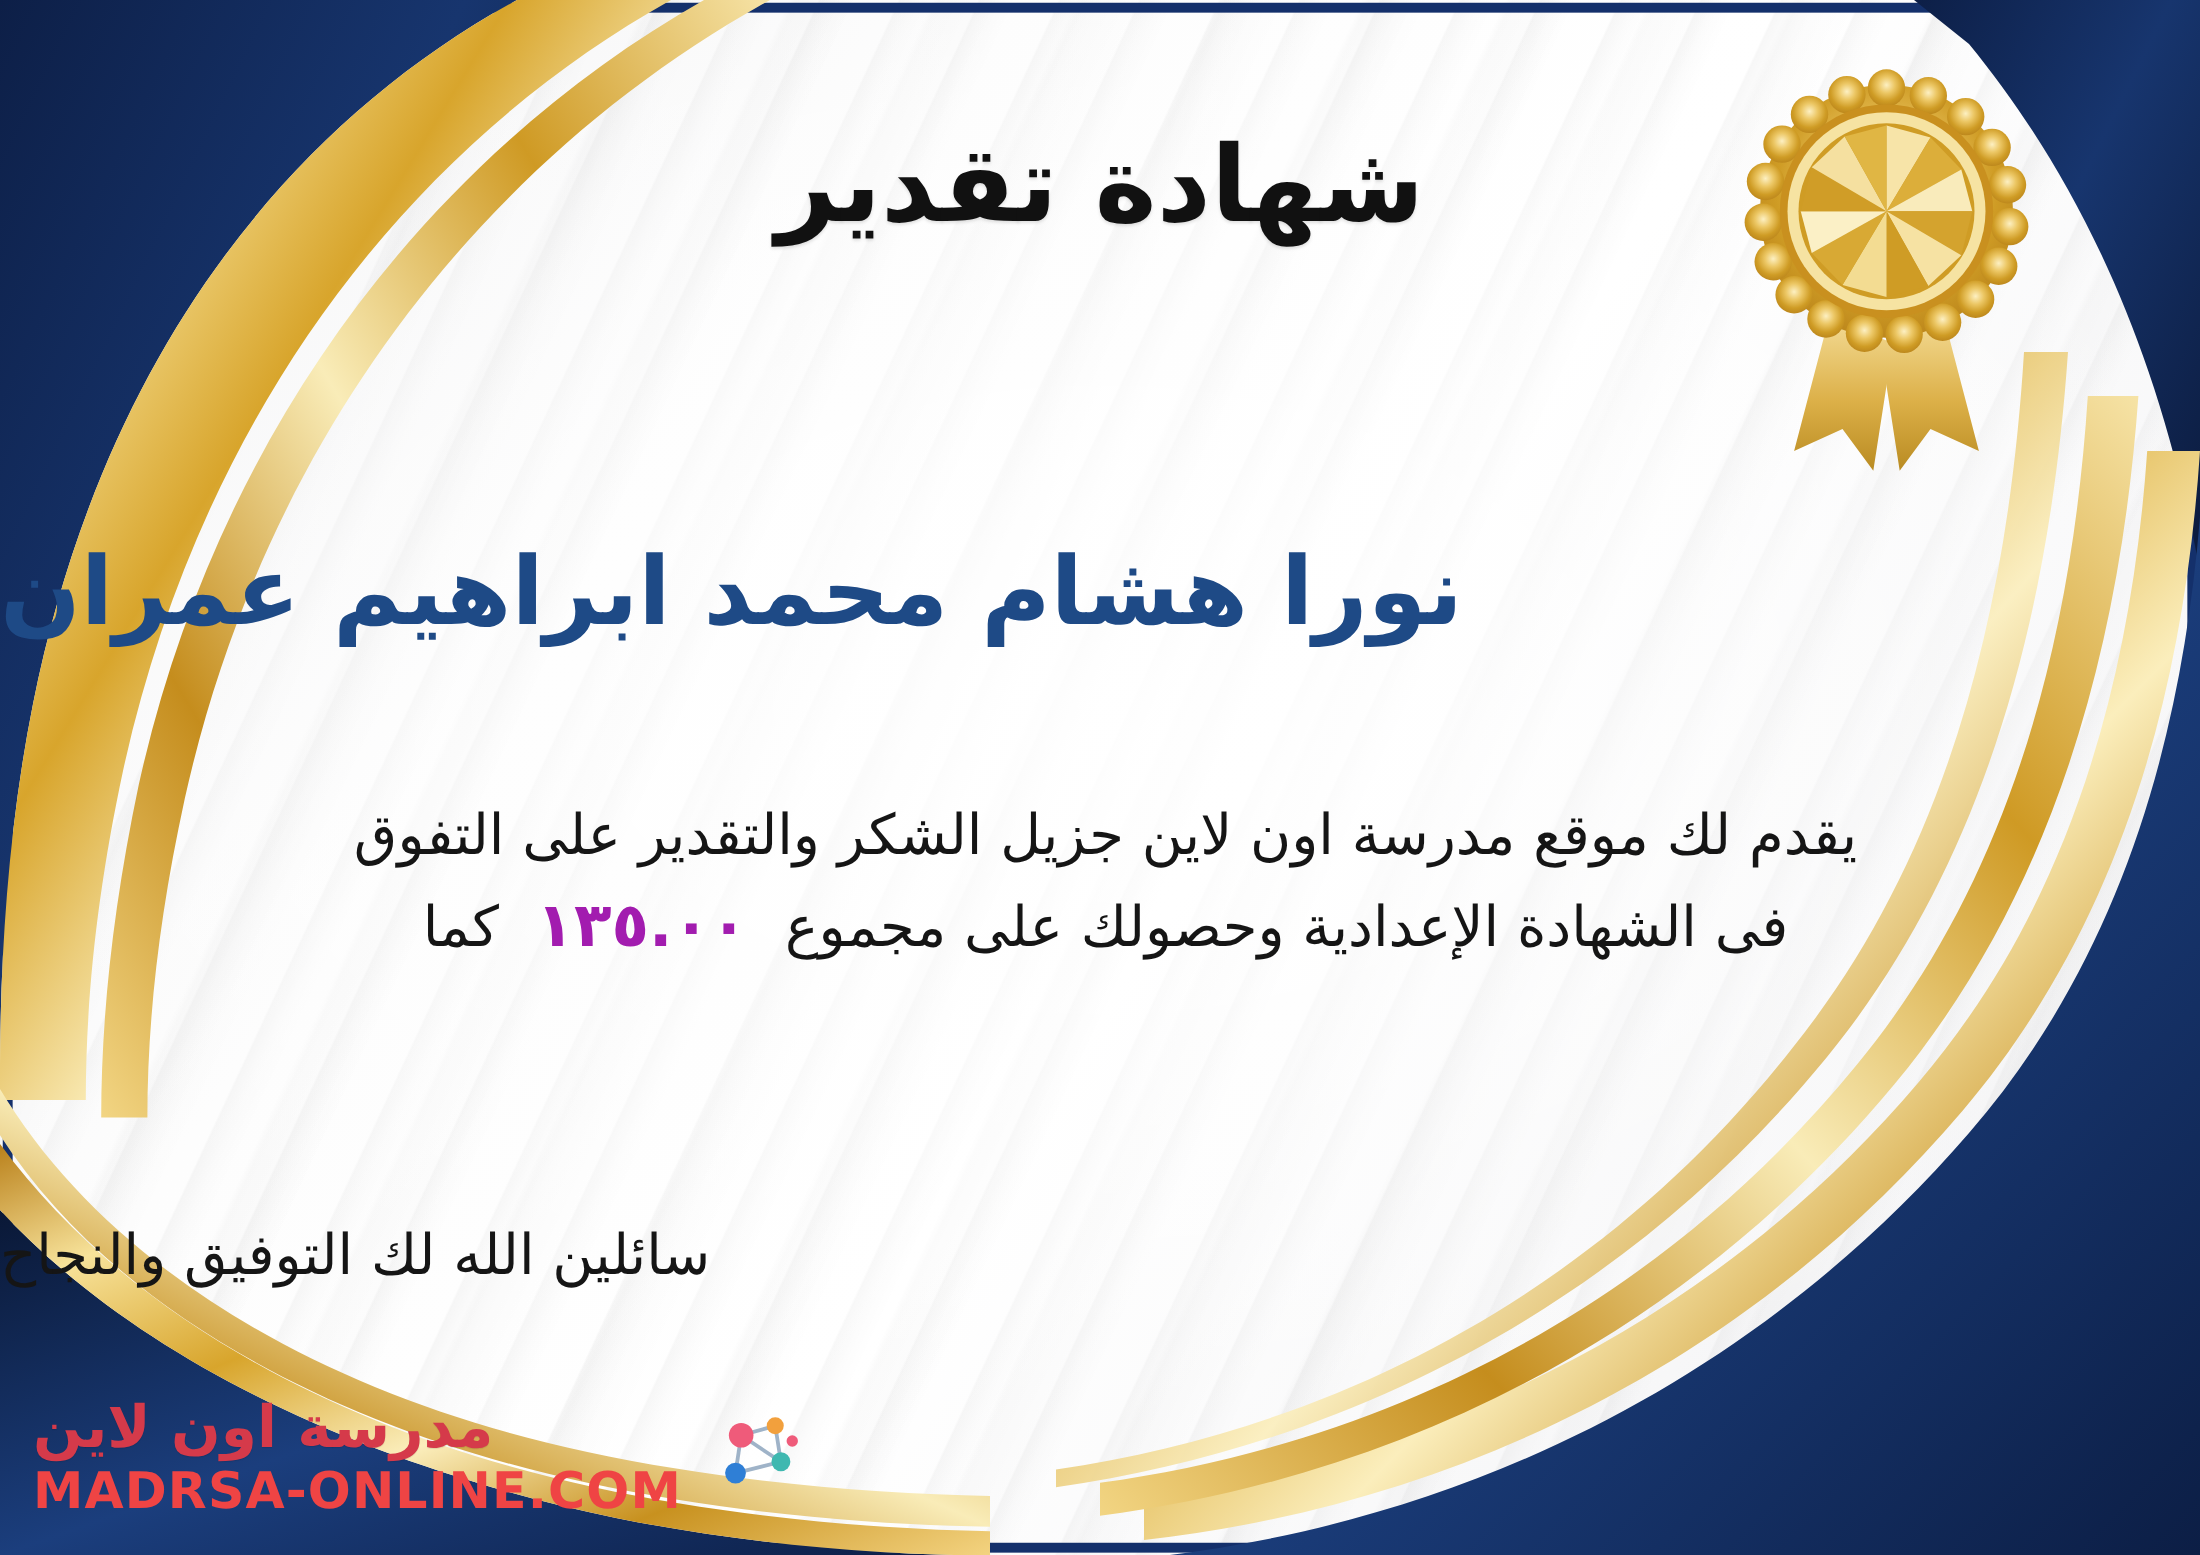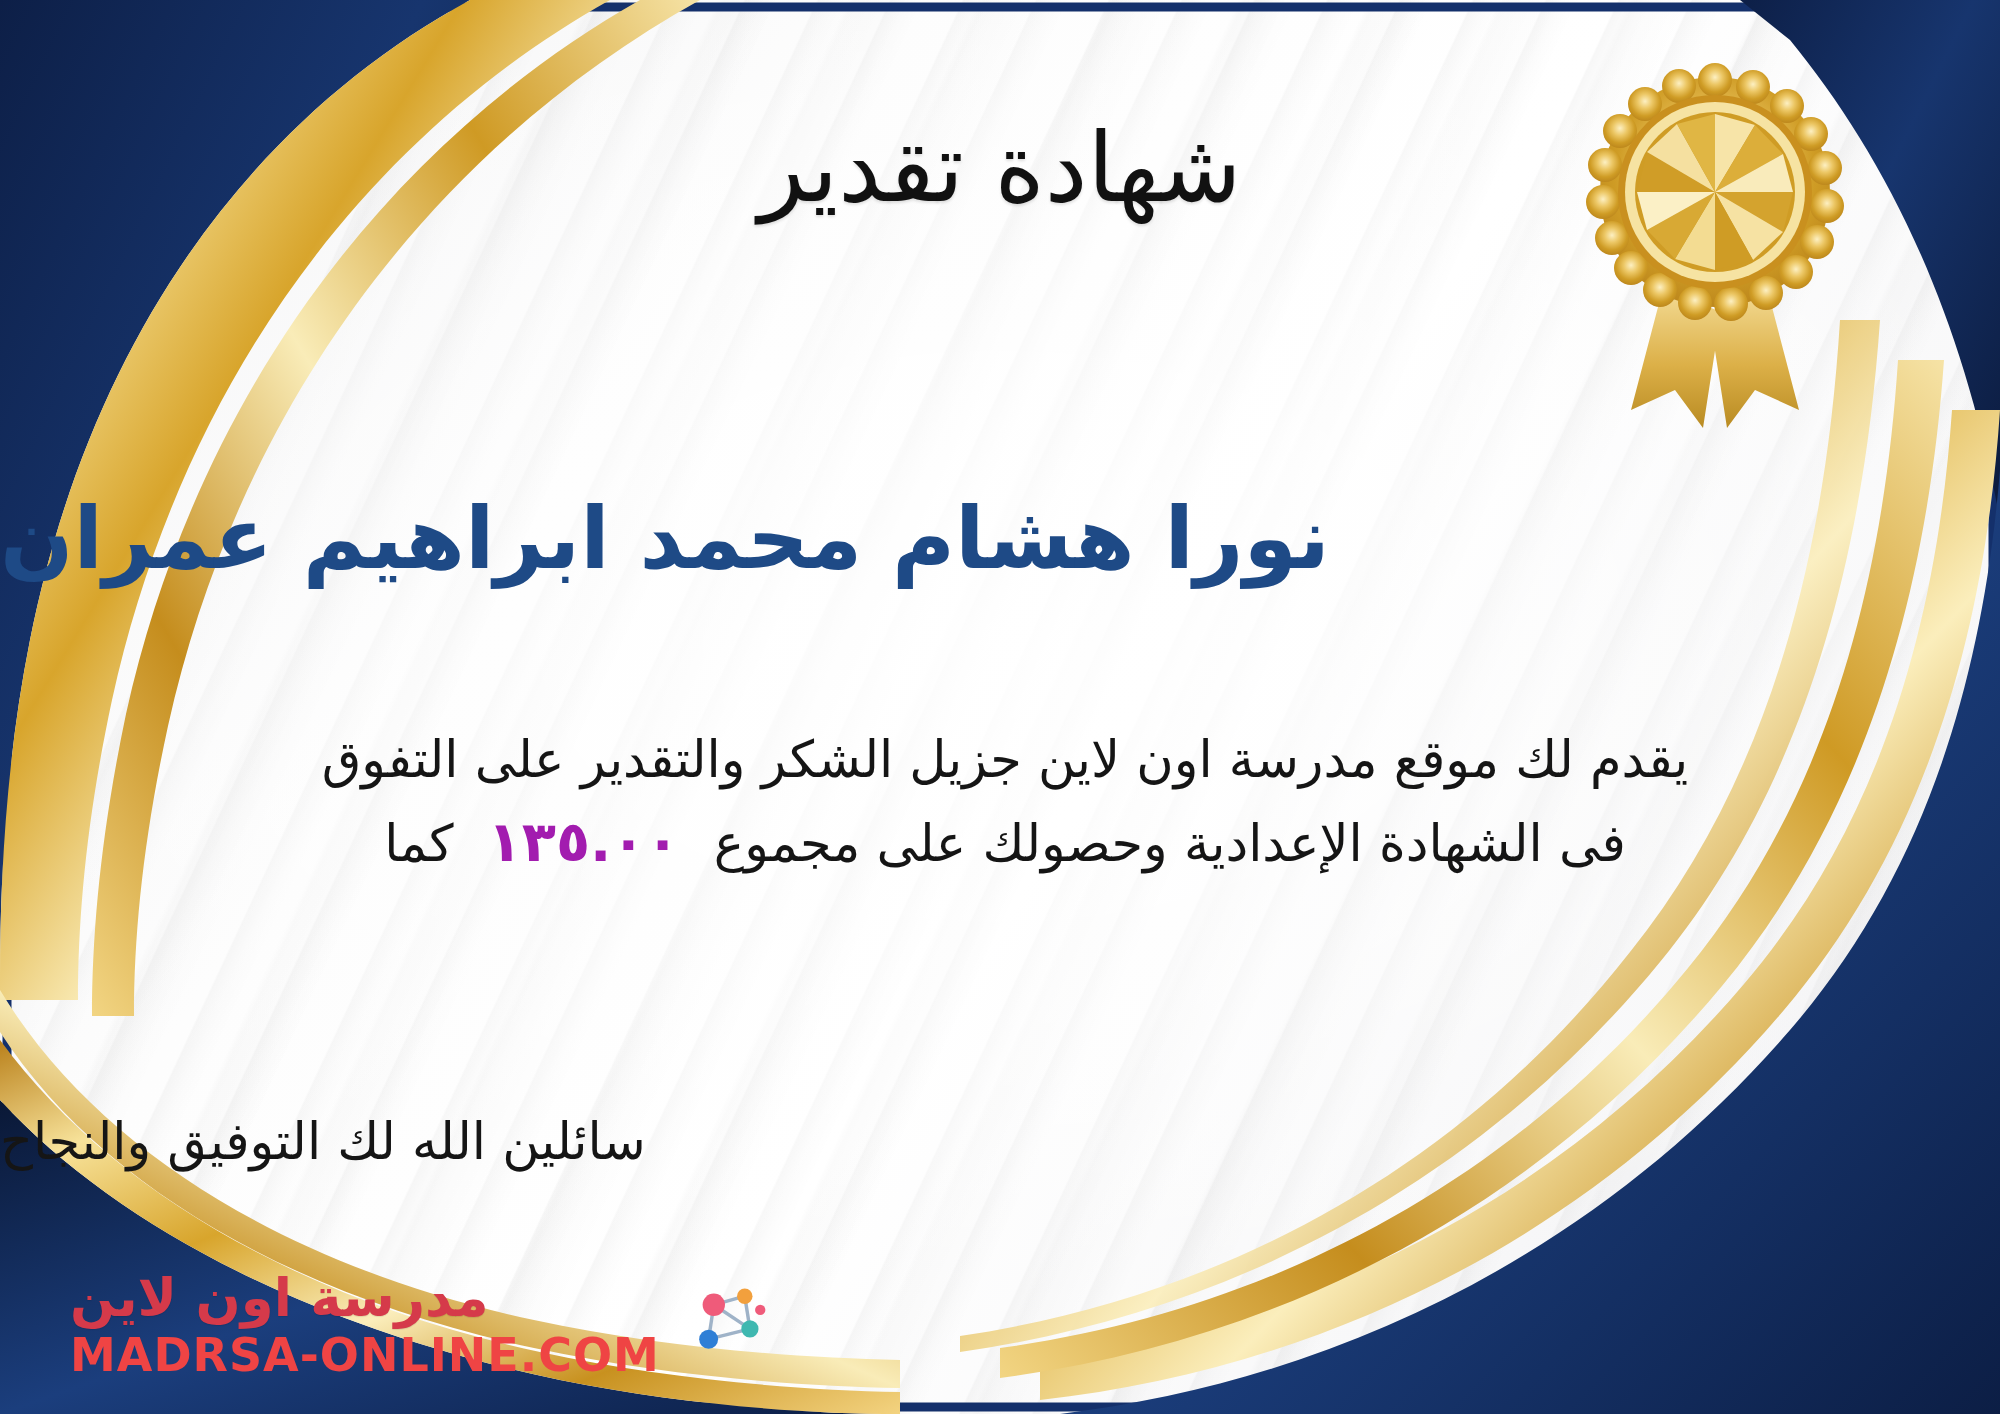--- a/index.html
+++ b/index.html
@@ -35,21 +35,21 @@
     position:absolute;inset:0;
     background:radial-gradient(ellipse 80% 70% at 50% 45%,rgba(255,255,255,.85) 0%,rgba(255,255,255,0) 70%);
   }
   
   .deco{position:absolute;top:0;left:0;width:2000px;height:1414px;pointer-events:none;}
   
   .content{position:absolute;inset:0;}
   .title{
     position:absolute;top:112px;left:0;width:100%;
     text-align:center;
-    font-size:96px;font-weight:400;color:#111111;
+    font-size:96px;font-weight:700;color:#111111;
     letter-spacing:2px;
     text-shadow:0 2px 3px rgba(0,0,0,.12);
   }
   .student-name{
     position:absolute;top:488px;left:0;width:100%;
     text-align:left;
     font-size:86px;font-weight:700;color:#1e4a86;
     letter-spacing:1px;
   }
   .body-block{
@@ -65,21 +65,20 @@
   .closing{
     position:absolute;top:1112px;left:0;width:100%;
     text-align:left;
     font-size:51px;color:#151515;font-weight:400;
   }
   
   .brand{
     position:absolute;left:30px;bottom:36px;
     display:flex;flex-direction:row-reverse;align-items:center;gap:28px;
     direction:rtl;
-    margin-left:40px;
   }
   .brand-text{display:flex;flex-direction:column;align-items:flex-end;line-height:1;}
   .brand-ar{
     font-size:53px;font-weight:700;color:#d53a4a;letter-spacing:0px;
     text-shadow:0 1px 1px rgba(0,0,0,.10);
   }
   .brand-en{
     font-size:46px;font-weight:700;color:#ef4444;letter-spacing:1px;
     margin-top:8px;direction:ltr;
   }

